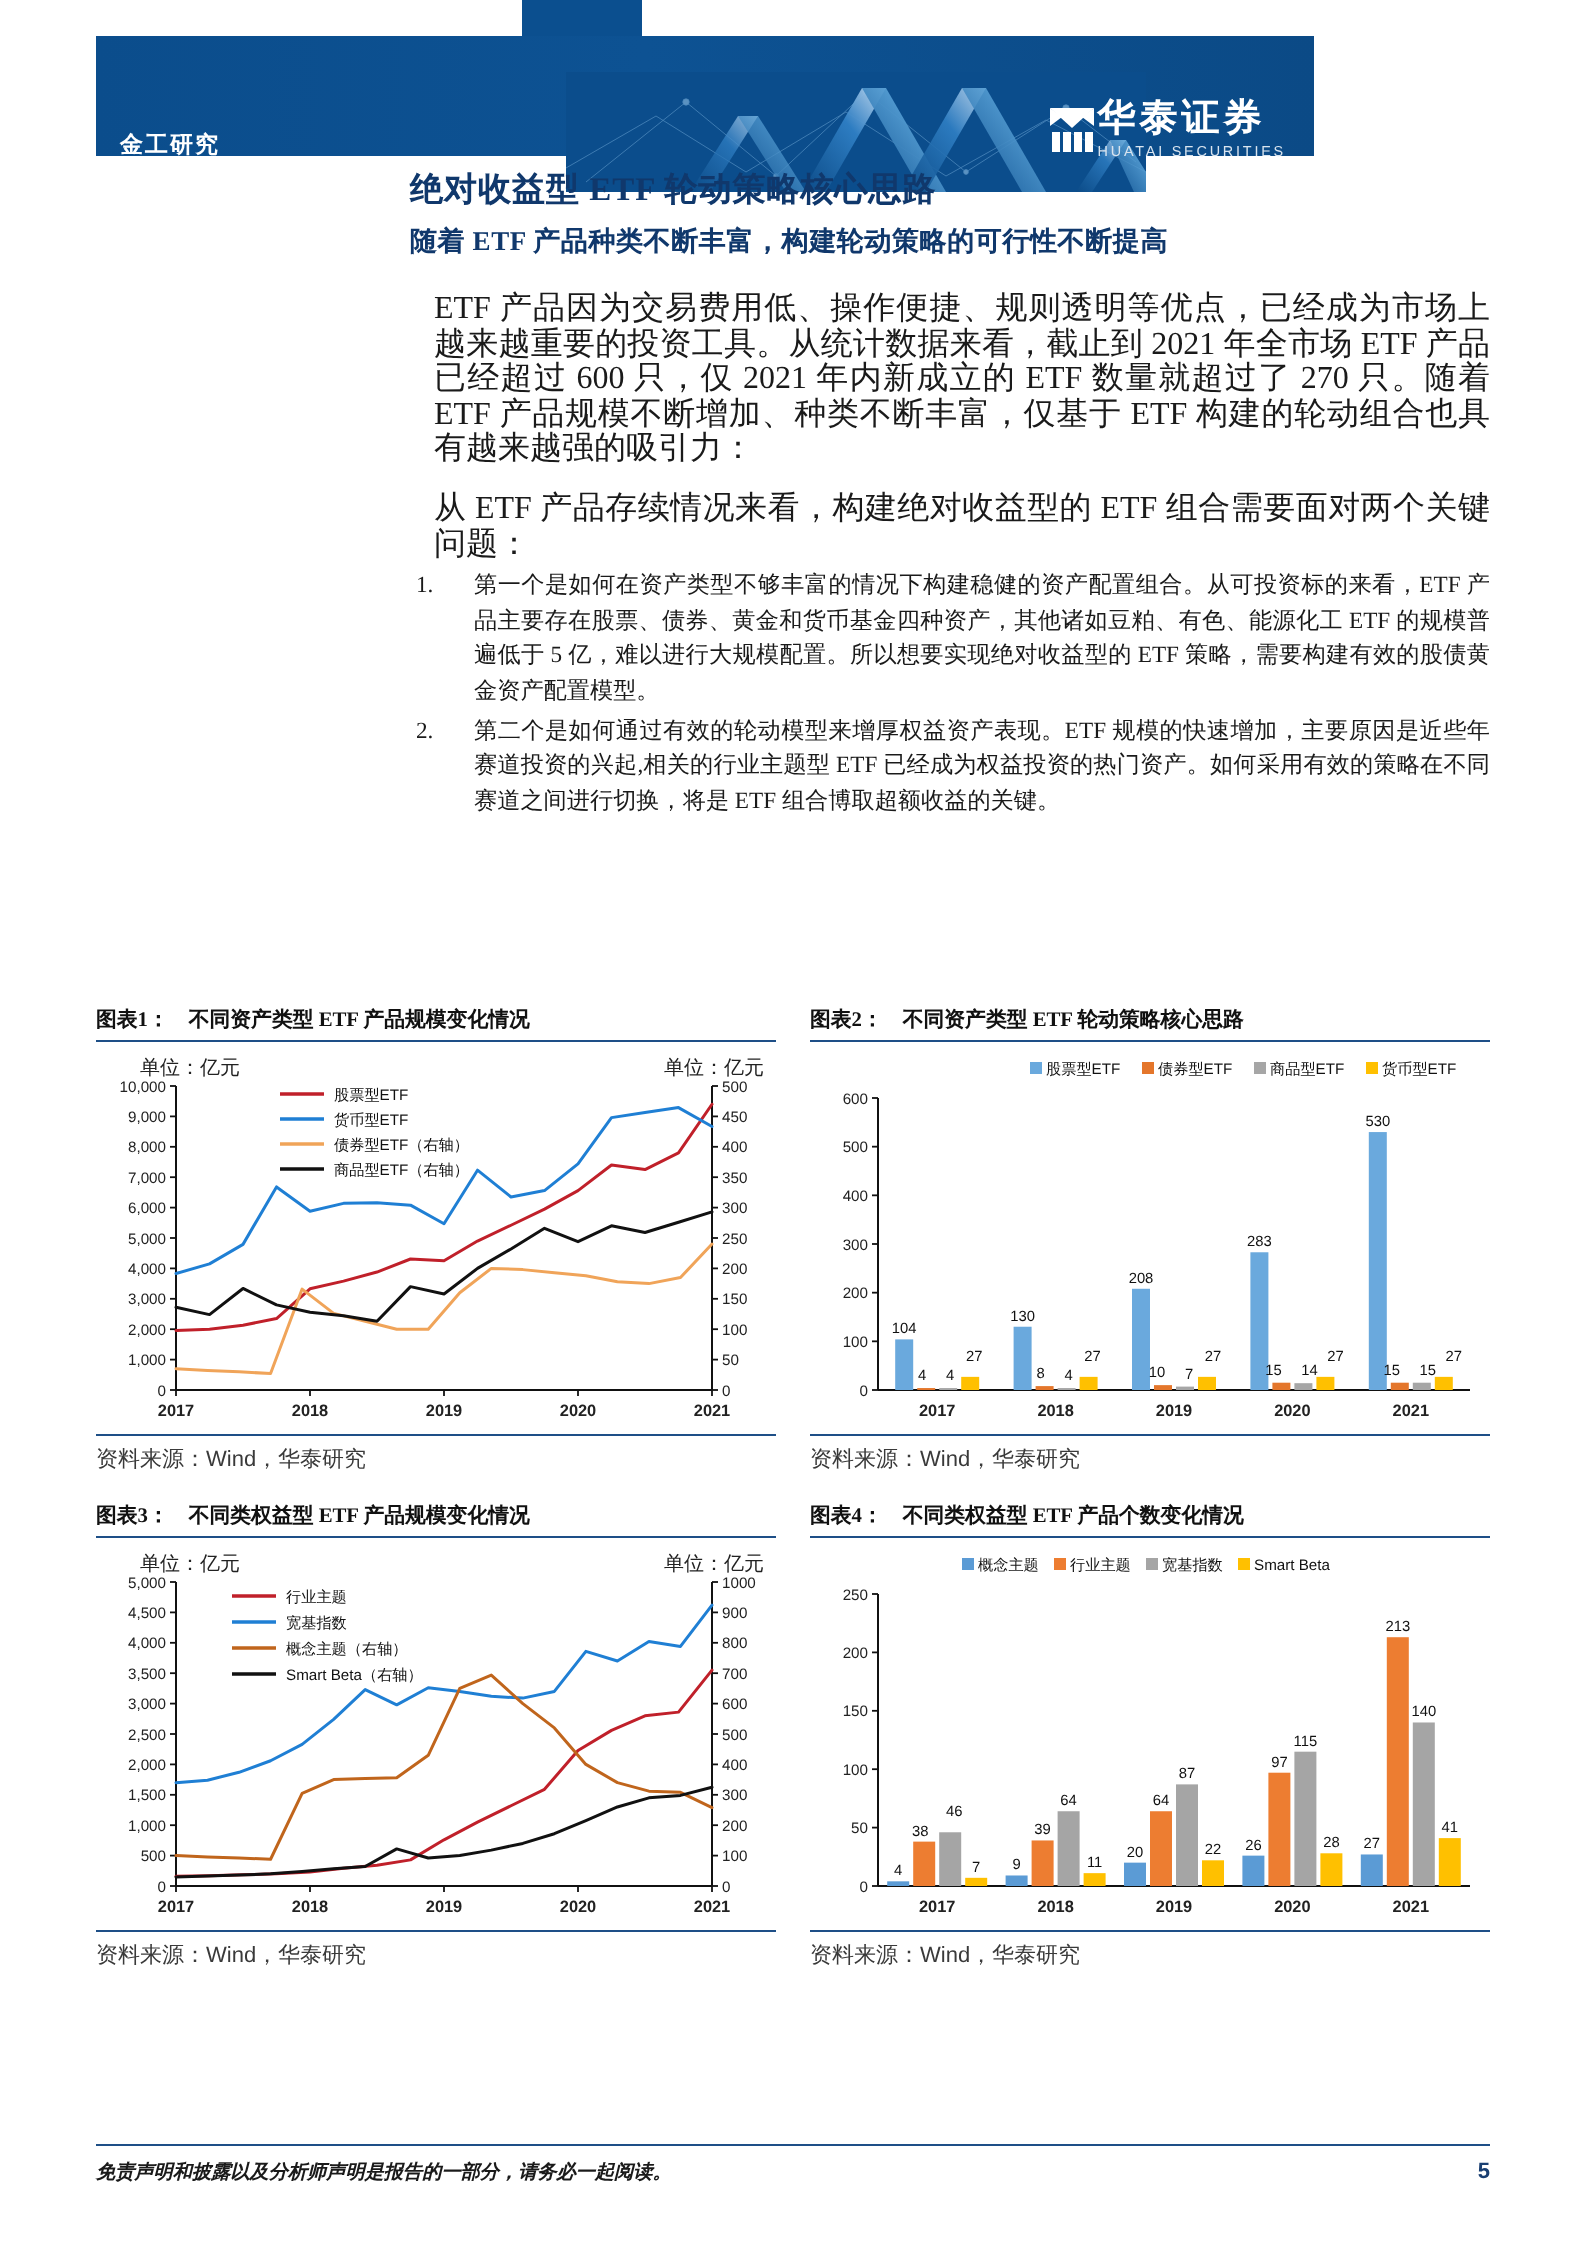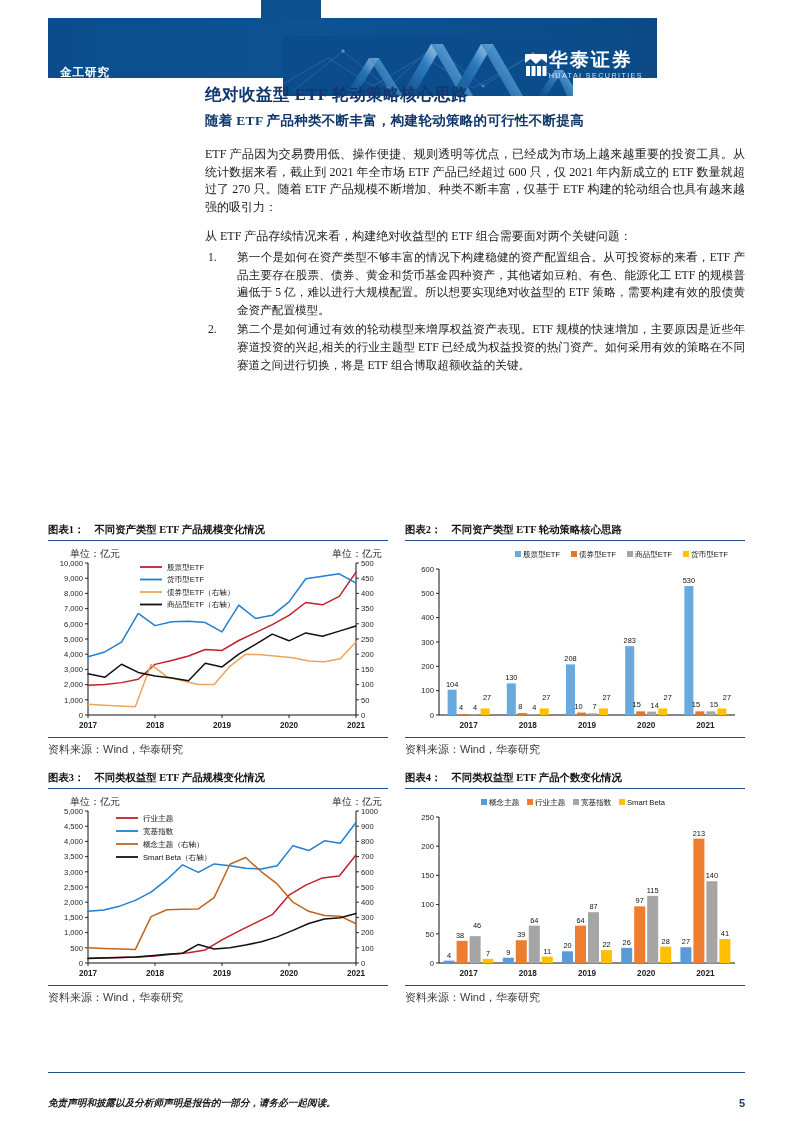--- a/index.html
+++ b/index.html
@@ -51,37 +51,37 @@
   .h2 {
     position:absolute; left:205px; top:112px; width:540px;
     font-family:"Liberation Serif", serif;
     font-weight:bold; font-size:13.5px; color:#10386c; letter-spacing:0.3px;
   }
 
   
   .body-col { position:absolute; left:205px; width:540px; }
   .para {
     font-family:"Liberation Serif", serif;
-    font-size:12px; line-height:17.6px; color:#1a1a1a;
+    font-size:16px; line-height:17.6px; color:#1a1a1a;
     text-align:justify; text-justify:inter-ideograph;
-    margin:0 0 12px 0;
+    margin:0 0 12px 12px;
   }
   .lead { margin-bottom:3px; }
   ol.keylist { margin:0; padding:0; list-style:none; }
   ol.keylist li {
     position:relative; padding-left:32px;
     font-family:"Liberation Serif", serif;
     font-size:11.6px; line-height:17.6px; color:#1a1a1a;
     text-align:justify; text-justify:inter-ideograph;
     margin-bottom:2px;
   }
   ol.keylist li .num { position:absolute; left:3px; top:0; }
 
   
-  .exhibit { position:absolute; width:340px;margin-top:20px; }
+  .exhibit { position:absolute; width:340px; }
   .ex-title-row {
     border-bottom:1.4px solid #1e4f87;
     padding-bottom:3px;
     display:flex; align-items:baseline;
   }
   .ex-label {
     font-family:"Liberation Serif", serif;
     font-weight:bold; font-size:10.4px; color:#111; white-space:nowrap;
   }
   .ex-title {
@@ -103,21 +103,21 @@
   svg.plot { display:block; }
   .tick { font-family:"Liberation Sans", sans-serif; font-size:7.6px; fill:#222; }
   .xtick { font-family:"Liberation Sans", sans-serif; font-size:8.2px; fill:#222; font-weight:bold; }
   .lgd { font-family:"Liberation Sans", sans-serif; font-size:7.6px; fill:#111; }
   .dlbl { font-family:"Liberation Sans", sans-serif; font-size:7.4px; fill:#111; }
 
   
   .footer {
     position:absolute; left:48px; top:1072px; width:697px;
     border-top:1.2px solid #1e4f87;
-    padding-top:24px;
+    padding-top:7px;
     display:flex; justify-content:space-between; align-items:flex-start;
   }
   .footer-note {
     font-family:"Liberation Serif", serif;
     font-weight:bold; font-style:italic; font-size:9.6px; color:#1a1a1a;
   }
   .footer-page {
     font-family:"Liberation Sans", sans-serif;
     font-weight:bold; font-size:11px; color:#1a3f72;
   }

